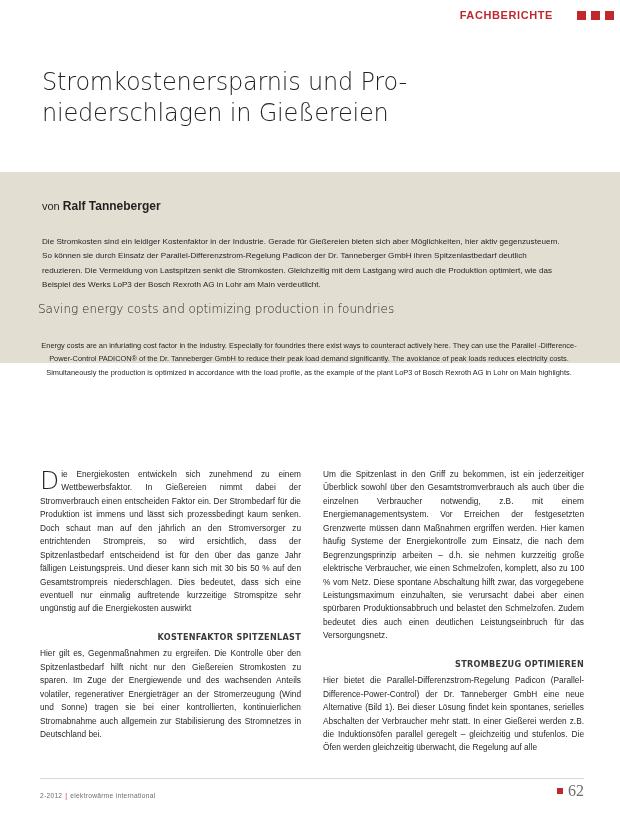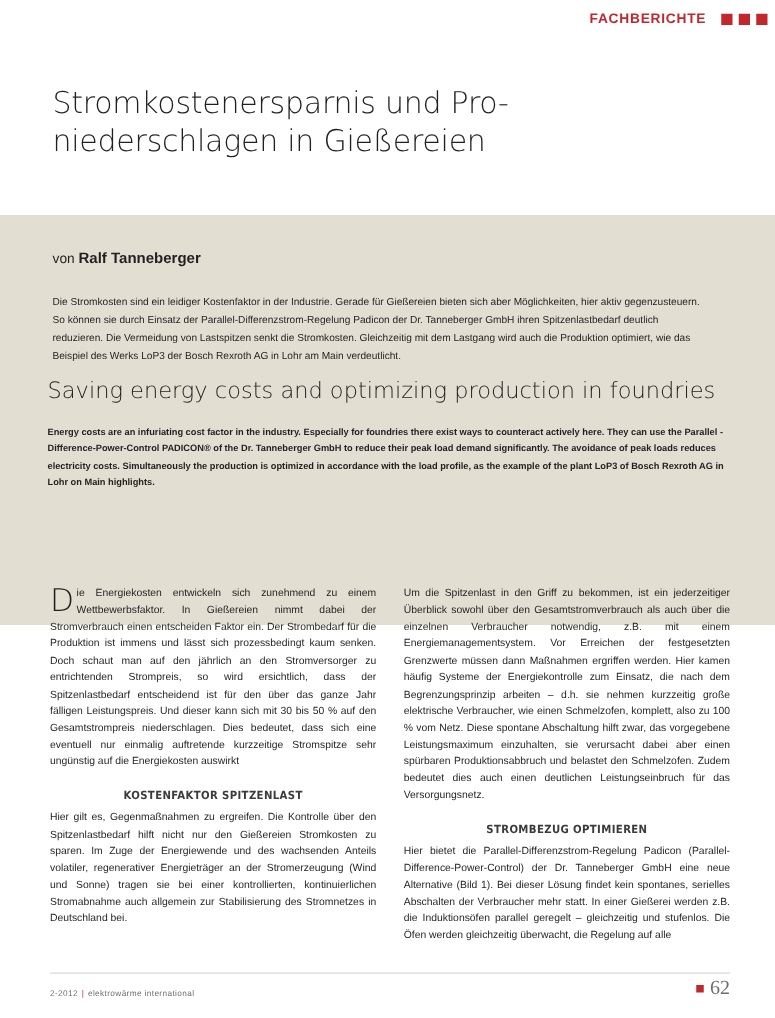--- a/index.html
+++ b/index.html
@@ -29,21 +29,21 @@
     justify-content: flex-end;
     padding: 10px 6px 0 0;
   }
   .rubric-label {
     font-size: 11px;
     font-weight: bold;
     letter-spacing: 0.6px;
     color: #c0282d;
     text-transform: uppercase;
     line-height: 1;
-    margin-right: 12px;
+    margin-right: 24px;
   }
   .rubric-squares {
     display: flex;
     gap: 5px;
     align-items: center;
     margin-top: 1px;
   }
   .rubric-square {
     width: 9px;
     height: 9px;
@@ -69,21 +69,21 @@
     display: block;
     white-space: nowrap;
   }
 
   
   .abstract-panel {
     position: absolute;
     top: 172px;
     left: 0;
     right: 0;
-    height: 328px;
+    height: 191px;
     background: #e2ded2;
   }
   .byline {
     position: absolute;
     top: 28px;
     left: 42px;
     font-size: 11px;
     color: #231f20;
     line-height: 1;
   }
@@ -99,38 +99,39 @@
     line-height: 1.78;
     color: #231f20;
     text-align: left;
   }
 
   .abstract-en-title {
     position: absolute;
     top: 130px;
     left: 38px;
     right: 40px;
-    font-size: 18px;
+    font-size: 12px;
     font-weight: 300;
     color: #231f20;
     font-family: "DejaVu Sans", sans-serif;
     font-stretch: condensed;
     line-height: 1.2;
     white-space: nowrap;
   }
 
   .abstract-en {
     position: absolute;
     top: 167px;
     left: 38px;
     right: 40px;
     font-size: 7.4px;
     line-height: 1.82;
-    font-weight: bold;
-    color: #231f20;
+    font-weight: normal;
+    color: #231f20;
+    text-align: center;
   }
 
   
   .body-columns {
     position: absolute;
     top: 468px;
     left: 40px;
     right: 36px;
     height: 300px;
     display: flex;
@@ -162,21 +163,21 @@
   .section-heading {
     font-size: 9px;
     font-weight: bold;
     letter-spacing: 0.3px;
     color: #3b3b3b;
     margin-top: 14px;
     margin-bottom: 3px;
     text-transform: uppercase;
     font-family: "DejaVu Sans", sans-serif;
     font-stretch: condensed;
-    text-align: center;
+    text-align: right;
   }
 
   .bold-ref { font-weight: normal; }
 
   
   .page-footer {
     position: absolute;
     bottom: 0;
     left: 0;
     right: 0;

